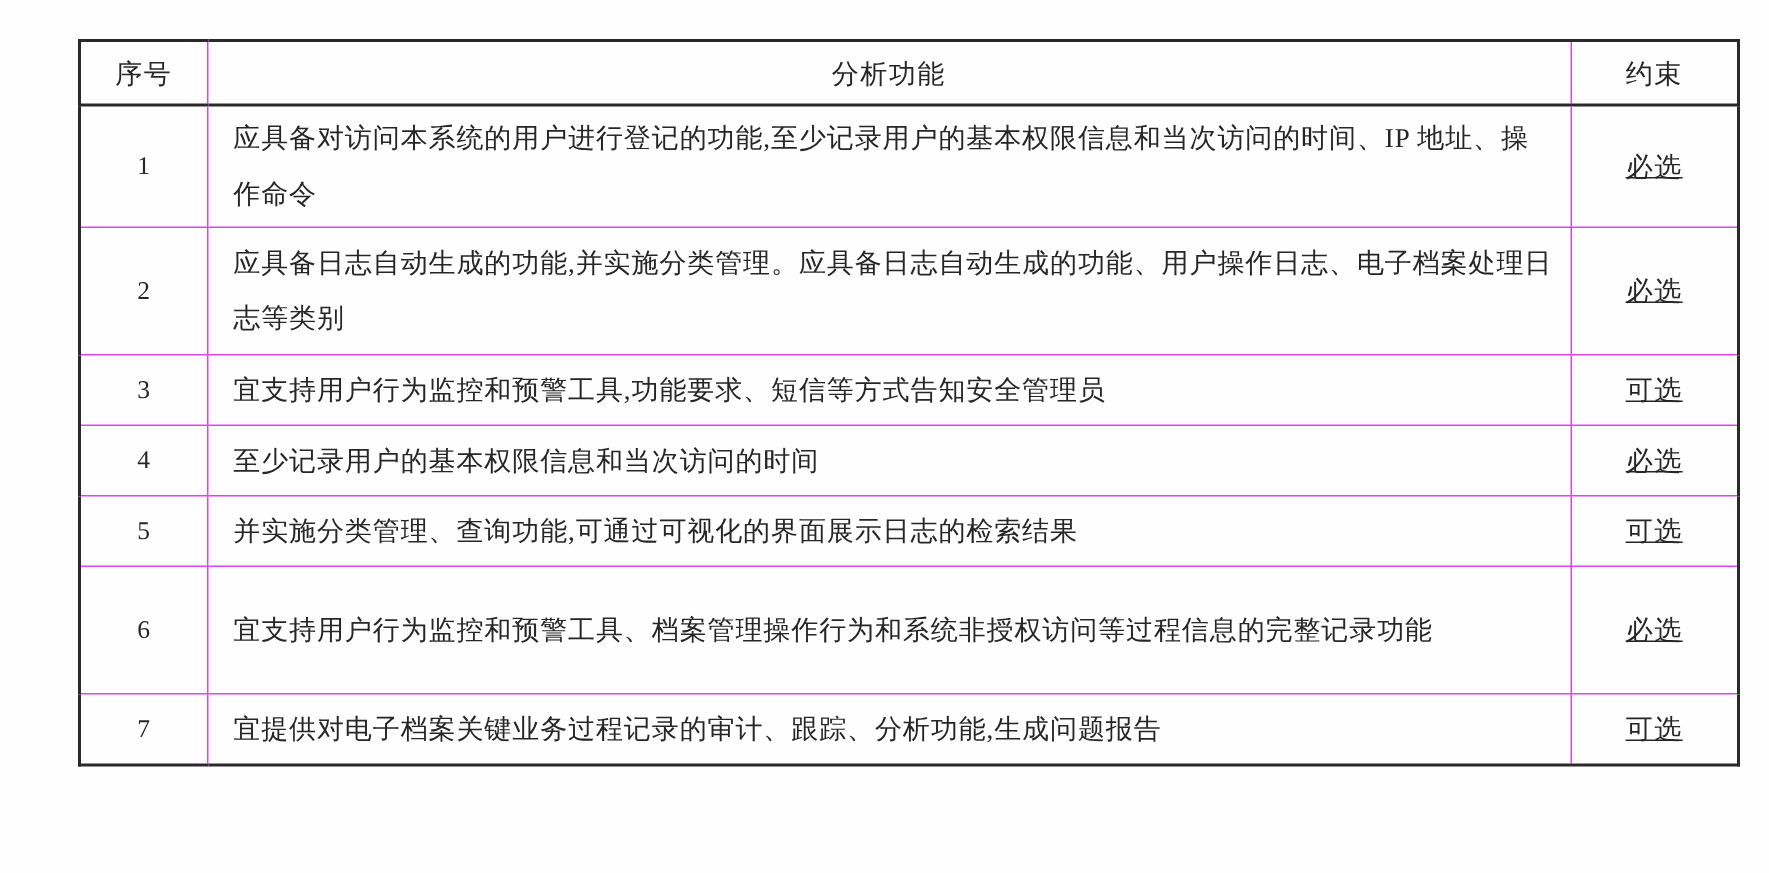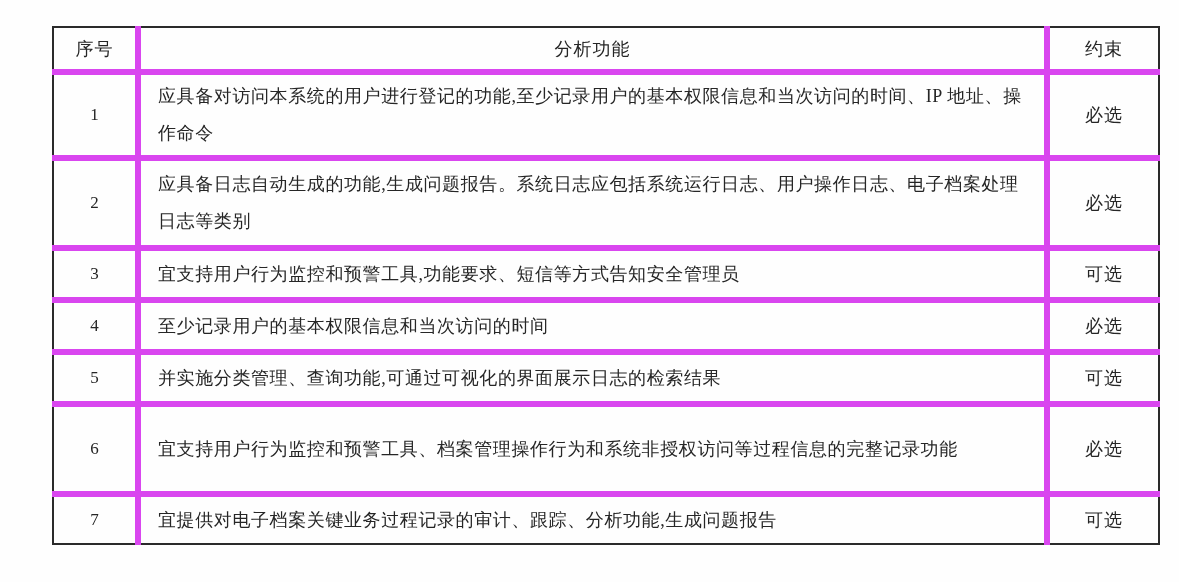--- a/index.html
+++ b/index.html
@@ -36,21 +36,21 @@
     margin-left: 52px;
     margin-top: 26px;
     width: 1106px;
     background: transparent;
   }
   .req-table col.col-no { width: 85px; }
   .req-table col.col-req { width: 909px; }
   .req-table col.col-constraint { width: 112px; }
 
   .req-table th, .req-table td {
-    border: 6px solid #d946ef;
+    border: 1px solid #d946ef;
     font-size: 18px;
     font-weight: normal;
     vertical-align: middle;
     padding: 0;
     color: #262626;
   }
   
   .req-table { border: 2px solid #2a2a2a; }
   .req-table tr > *:first-child { border-left: 2px solid #2a2a2a; }
   .req-table tr > *:last-child { border-right: 2px solid #2a2a2a; }
@@ -59,21 +59,21 @@
 
   .req-table thead th { height: 41px; text-align: center; letter-spacing: 1px; }
   .req-table td.cell-no { text-align: center; font-size: 17px; }
   .req-table td.cell-req {
     text-align: left;
     padding: 3px 10px 3px 17px;
     line-height: 37px;
     letter-spacing: 0.6px;
     word-break: break-all;
   }
-  .req-table td.cell-constraint { text-align: center; letter-spacing: 1px; }
+  .req-table td.cell-constraint { text-align: center; letter-spacing: 1px; text-decoration: underline; }
 
   .req-table tr.row-tall-1 > td { height: 73px; }
   .req-table tr.row-tall-2 > td { height: 78px; }
   .req-table tr.row-short > td { height: 40px; }
 </style>
 </head>
 <body>
 
 <div class="page">
 
@@ -92,21 +92,21 @@
       </tr>
     </thead>
     <tbody>
       <tr class="row-tall-1">
         <td class="cell-no">1</td>
         <td class="cell-req">应具备对访问本系统的用户进行登记的功能,至少记录用户的基本权限信息和当次访问的时间、IP 地址、操作命令</td>
         <td class="cell-constraint">必选</td>
       </tr>
       <tr class="row-tall-2">
         <td class="cell-no">2</td>
-        <td class="cell-req">应具备日志自动生成的功能,生成问题报告。系统日志应包括系统运行日志、用户操作日志、电子档案处理日志等类别</td>
+        <td class="cell-req">应具备日志自动生成的功能,并实施分类管理。应具备日志自动生成的功能、用户操作日志、电子档案处理日志等类别</td>
         <td class="cell-constraint">必选</td>
       </tr>
       <tr class="row-short">
         <td class="cell-no">3</td>
         <td class="cell-req">宜支持用户行为监控和预警工具,功能要求、短信等方式告知安全管理员</td>
         <td class="cell-constraint">可选</td>
       </tr>
       <tr class="row-short">
         <td class="cell-no">4</td>
         <td class="cell-req">至少记录用户的基本权限信息和当次访问的时间</td>

